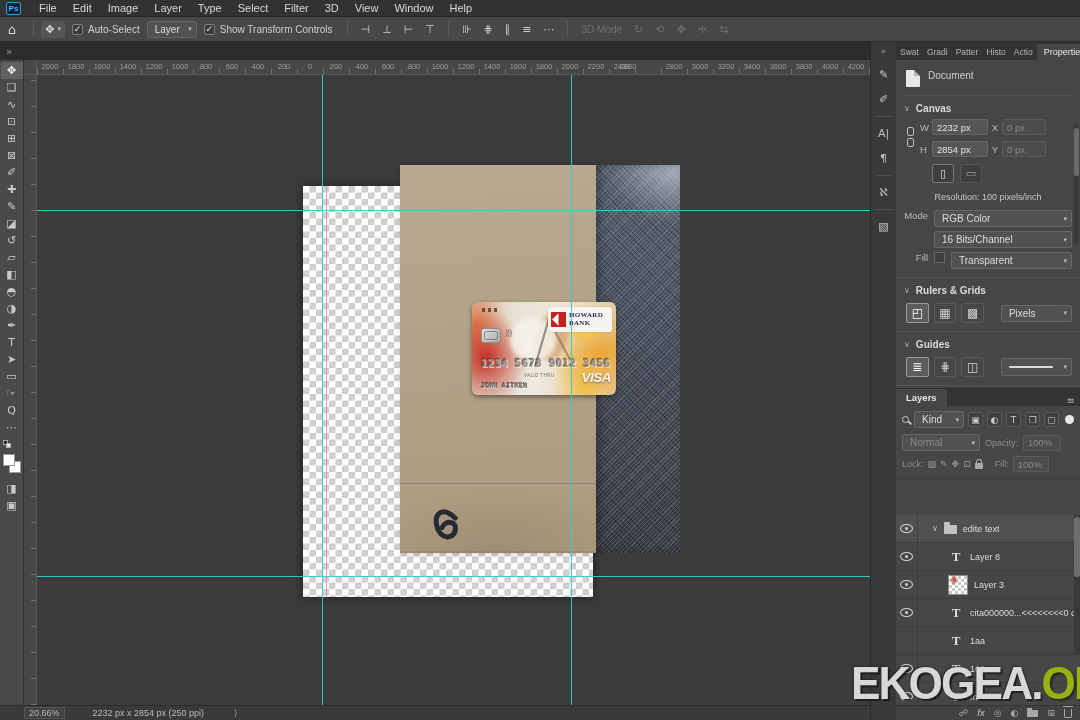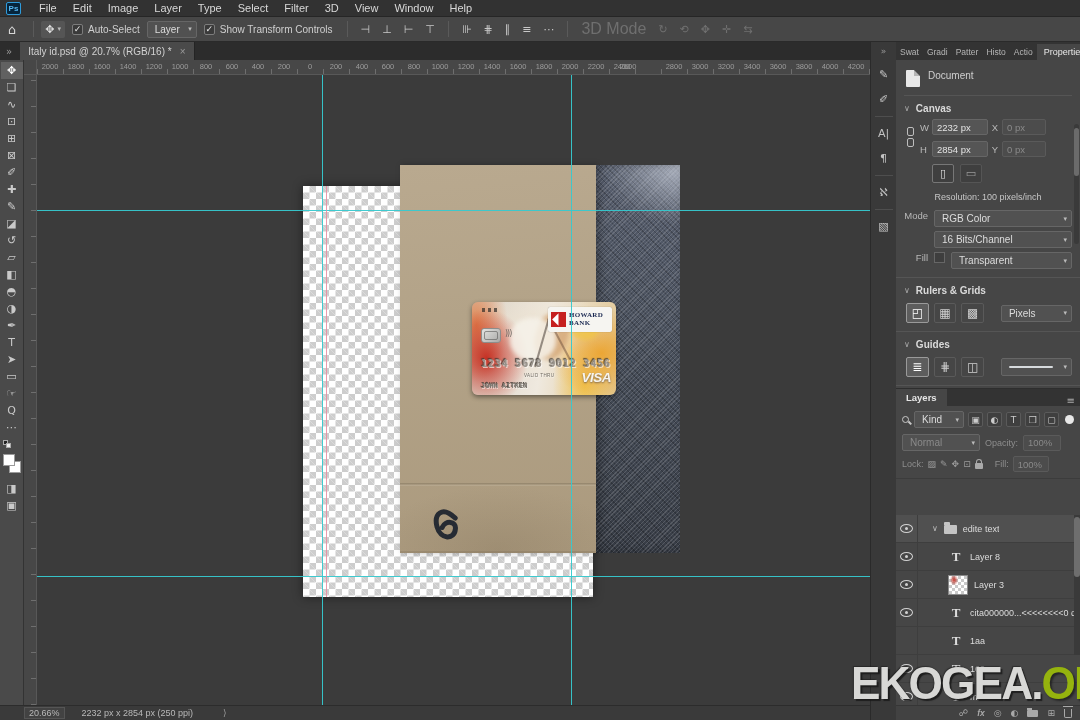--- a/index.html
+++ b/index.html
@@ -23,21 +23,21 @@
   .ob-tool { display:flex; align-items:center; gap:3px; color:#e0e0e0; font-size:11px; padding:2px 4px; background:#555; border-radius:2px;}
   .ob-tool .car { font-size:7px; color:#bbb; }
   .cb { display:flex; align-items:center; gap:5px; margin:0 7px; }
   .cb .box { width:11px; height:11px; background:#3a3a3a; border:1px solid #7c7c7c; border-radius:2px;
     color:#e8e8e8; font-size:9px; line-height:9px; text-align:center; }
   .sel { background:#515151; border:1px solid #666; border-radius:2px; color:#ddd; font-size:10px;
     padding:2px 16px 2px 7px; position:relative; display:inline-flex; align-items:center; }
   .sel .arr { position:absolute; right:4px; font-size:7px; color:#bbb; }
   .ob-ic { color:#c8c8c8; font-size:11px; padding:0 6px; }
   .ob-ic.dim, .ob-dimtext { color:#6f6f6f; }
-  .ob-dimtext { font-size:16px; margin:0 6px; }
+  .ob-dimtext { font-size:10px; margin:0 6px; }
 
   
   .tabbar { position:absolute; left:0; top:42px; width:870px; height:18px; background:#2c2c2c; z-index:15; display:flex; align-items:flex-end;}
   .tb-chev { color:#9a9a9a; font-size:10px; margin:0 8px 3px 6px; }
   .doctab { height:18px; background:#4a4a4a; color:#d2d2d2; font-size:10px; display:flex; align-items:center;
     padding:0 8px; gap:8px; border-right:1px solid #242424; }
   .doctab .close { color:#9a9a9a; font-size:10px; }
 
   
   .toolbar { position:absolute; left:0; top:60px; width:24px; height:660px; background:#4a4a4a;
@@ -224,21 +224,21 @@
   
   .wm { position:absolute; left:851px; top:655px; z-index:50; font-weight:bold; font-size:47px;
     letter-spacing:-2px; white-space:nowrap; transform:scale(.94,1); transform-origin:left top;}
   .wm .g1 { color:#d8d8d6; text-shadow:2px 2px 1px rgba(25,25,25,.85), -1px -1px 1px rgba(25,25,25,.55);}
   .wm .g2 { color:#95b30e; text-shadow:2px 2px 2px rgba(25,25,25,.7);}
 
   
   .statusbar { position:absolute; left:0; top:705px; width:870px; height:15px; background:#3a3a3a;
     border-top:1px solid #2c2c2c; display:flex; align-items:center; z-index:22; color:#b9b9b9; font-size:9px;}
   .statusbar .zoomv { margin-left:24px; border:1px solid #555; background:#424242; padding:0 4px; height:12px; display:flex; align-items:center;}
-  .statusbar .dinfo { margin-left:17px; }
+  .statusbar .dinfo { margin-left:28px; }
   .statusbar .chev { margin-left:30px; color:#9a9a9a; }
 </style>
 </head>
 <body>
 
 <div id="app">
 
   <header class="menubar">
     <span class="pslogo">Ps</span>
     <span class="menu-item">File</span>
@@ -288,24 +288,20 @@
     <span class="ob-dimtext">3D Mode</span>
     <span class="ob-ic dim icon">↻</span>
     <span class="ob-ic dim icon">⟲</span>
     <span class="ob-ic dim icon">✥</span>
     <span class="ob-ic dim icon">✛</span>
     <span class="ob-ic dim icon">⇆</span>
   </div>
 
   <div class="tabbar">
     <span class="tb-chev icon">»</span>
-    <div class="doctab">
-      <span>Italy id.psd @ 20.7% (RGB/16) *</span>
-      <span class="close">×</span>
-    </div>
   </div>
 
   <div class="toolbar">
     <span class="tool active icon">✥</span>
     <span class="tool icon">❏</span>
     <span class="tool icon">∿</span>
     <span class="tool icon">⊡</span>
     <span class="tool icon">⊞</span>
     <span class="tool icon">⊠</span>
     <span class="tool icon">✐</span>

